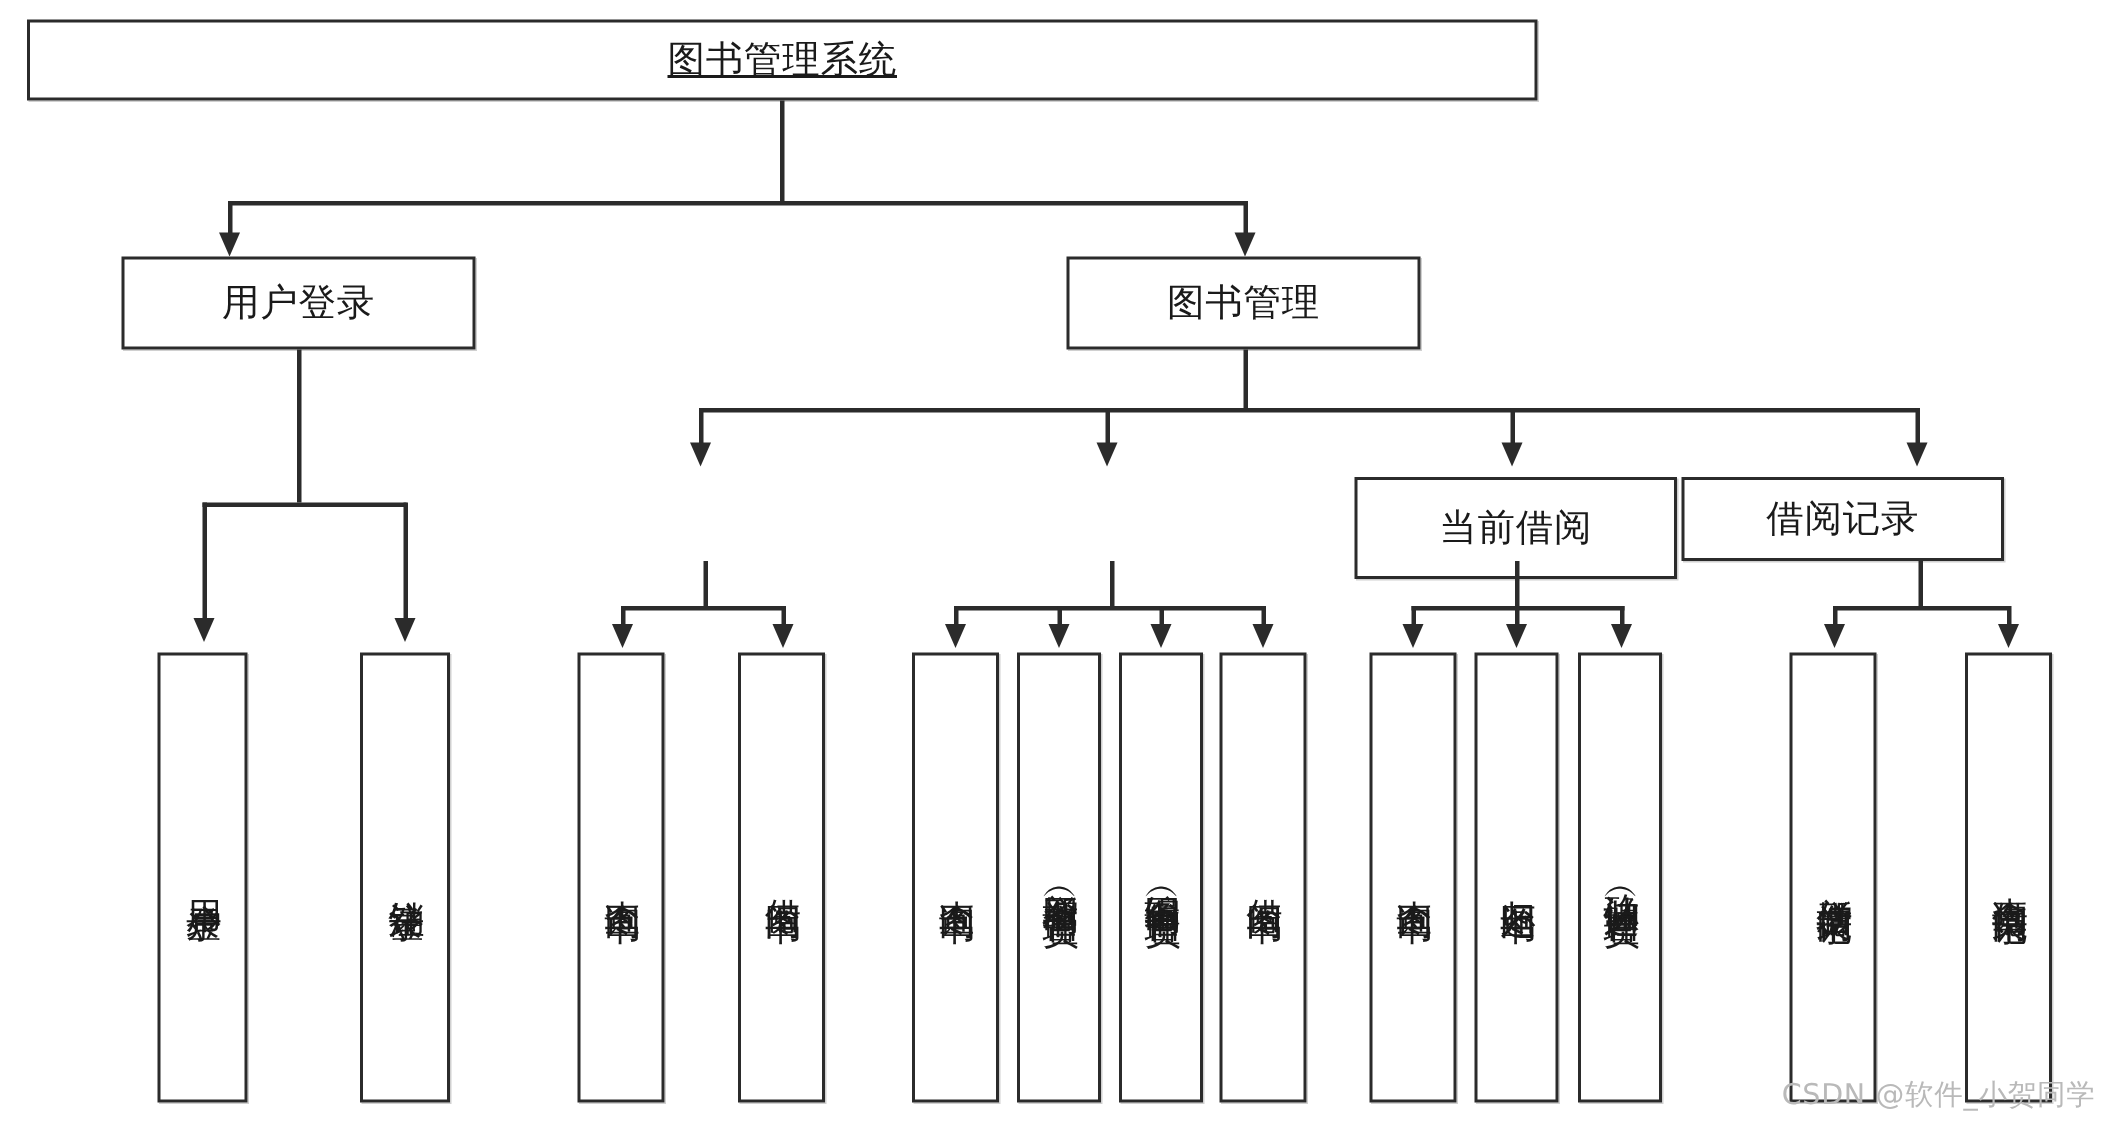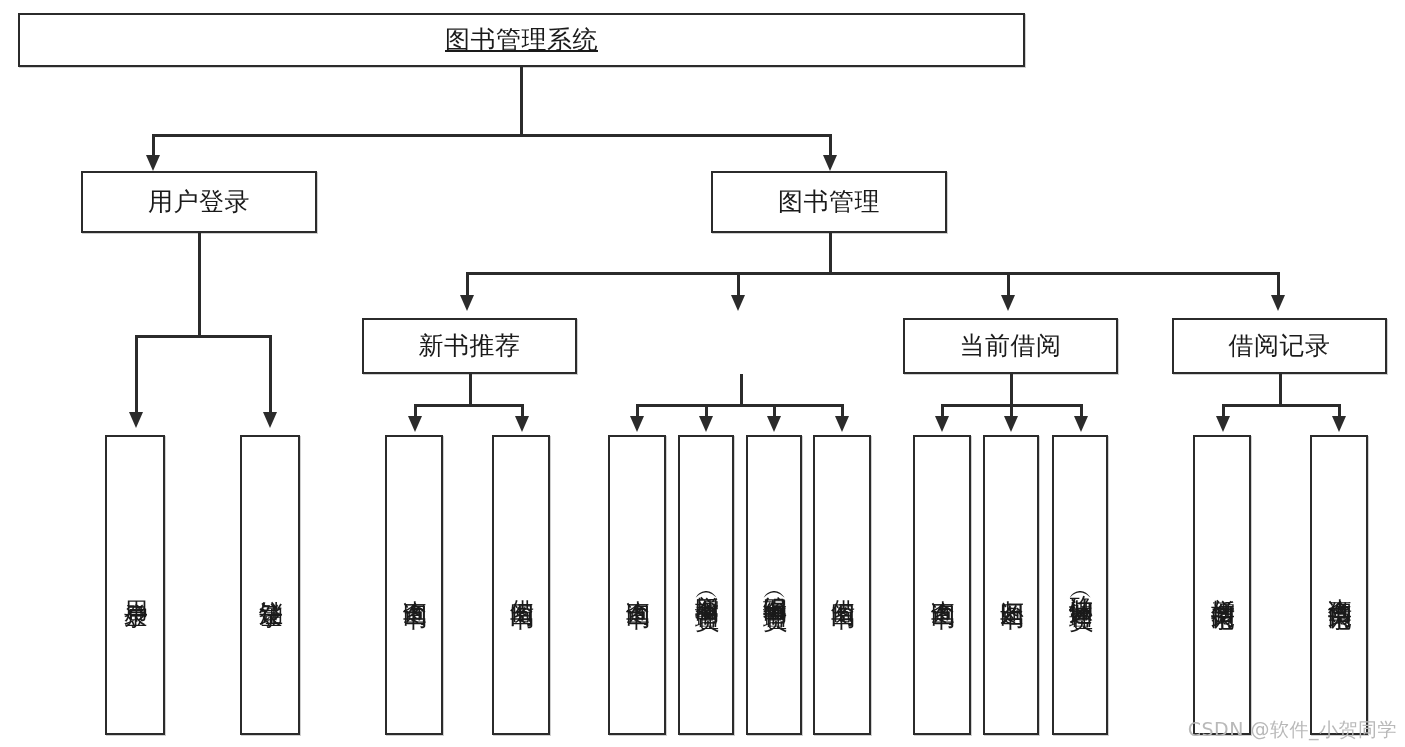--- a/index.html
+++ b/index.html
@@ -117,27 +117,24 @@
   <div class="edge h" style="left:466px; top:272px; width:814px;"></div>
   <div class="edge v" style="left:466px; top:272px; height:26px;"></div>
   <div class="arrow" style="left:460px; top:295px;"></div>
   <div class="edge v" style="left:737px; top:272px; height:26px;"></div>
   <div class="arrow" style="left:731px; top:295px;"></div>
   <div class="edge v" style="left:1007px; top:272px; height:26px;"></div>
   <div class="arrow" style="left:1001px; top:295px;"></div>
   <div class="edge v" style="left:1277px; top:272px; height:26px;"></div>
   <div class="arrow" style="left:1271px; top:295px;"></div>
 
-  <div class="node horiz" style="left:362px; top:318px; width:215px; height:56px;">
-    <span class="node-label">新书推荐</span>
-  </div>
-  <div class="node horiz" style="left:903px; top:318px; width:215px; height:56px;">
+  <div class="node horiz" style="left:903px; top:318px; width:215px; height:68px;">
     <span class="node-label">当前借阅</span>
   </div>
-  <div class="node horiz" style="left:1172px; top:318px; width:215px; height:56px;">
+  <div class="node horiz" style="left:1121px; top:318px; width:215px; height:56px;">
     <span class="node-label">借阅记录</span>
   </div>
 
   <div class="edge v" style="left:469px; top:374px; height:30px;"></div>
   <div class="edge h" style="left:414px; top:404px; width:110px;"></div>
   <div class="edge v" style="left:414px; top:404px; height:15px;"></div>
   <div class="arrow" style="left:408px; top:416px;"></div>
   <div class="edge v" style="left:521px; top:404px; height:15px;"></div>
   <div class="arrow" style="left:515px; top:416px;"></div>
 

